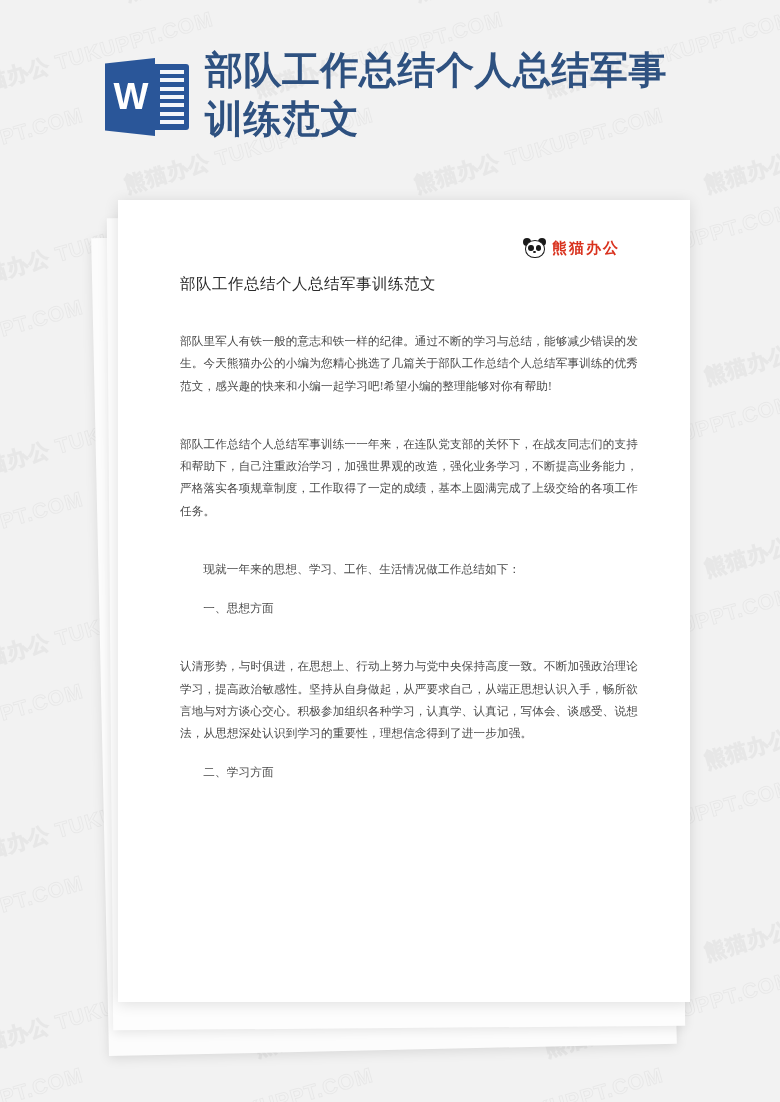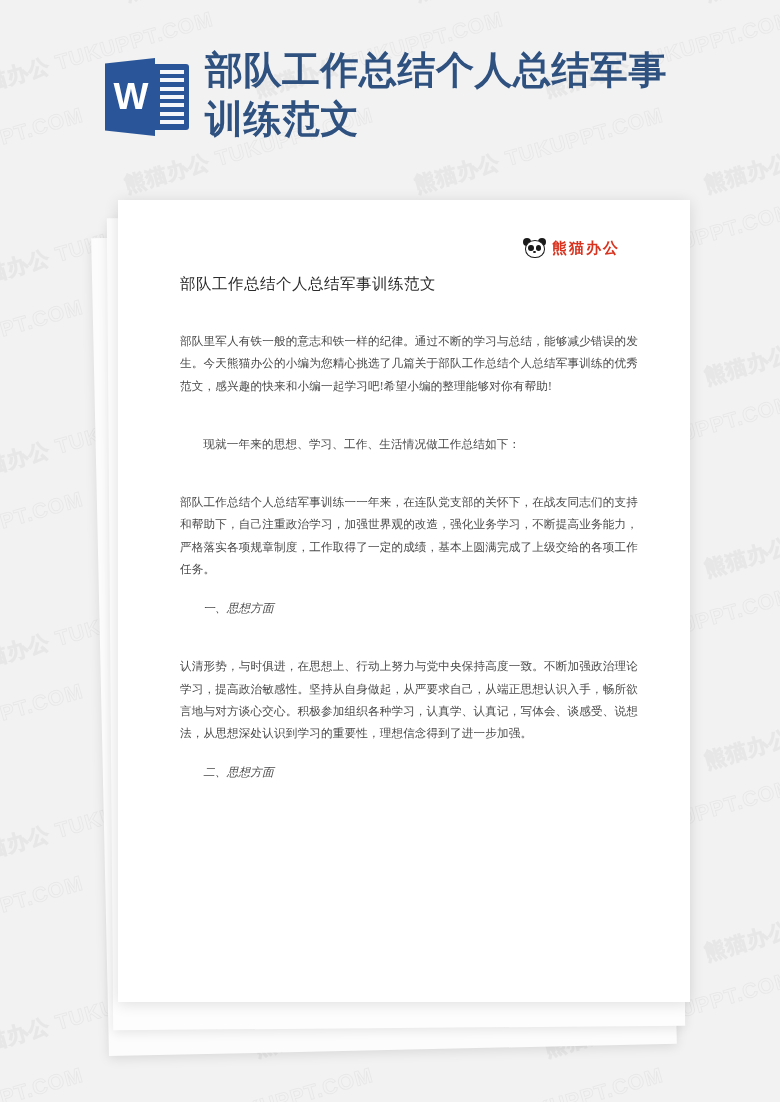--- a/index.html
+++ b/index.html
@@ -234,21 +234,20 @@
   }
   .doc-para.indent { text-indent: 2em; }
   .doc-heading {
     font-family: "Liberation Serif", "DejaVu Serif", serif;
     font-size: 11.6px;
     line-height: 1.92;
     color: #4a4a4a;
     text-indent: 2em;
     margin-bottom: 17px;
     letter-spacing: 0.15px;
-    font-style: italic;
   }
 </style>
 </head>
 <body>
 
 <div id="watermark-layer">
     <div class="wm" style="left: -170px; top: -56px;">熊猫办公 TUKUPPT.COM</div>
     <div class="wm" style="left: 120px; top: -56px;">熊猫办公 TUKUPPT.COM</div>
     <div class="wm" style="left: 410px; top: -56px;">熊猫办公 TUKUPPT.COM</div>
     <div class="wm" style="left: 700px; top: -56px;">熊猫办公 TUKUPPT.COM</div>
@@ -331,19 +330,19 @@
       <div class="panda-eye r"></div>
       <div class="panda-nose"></div>
     </div>
     <span id="brand-text">熊猫办公</span>
   </div>
 
   <div id="doc-title">部队工作总结个人总结军事训练范文</div>
 
   <div id="doc-body">
       <div class="doc-para">部队里军人有铁一般的意志和铁一样的纪律。通过不断的学习与总结，能够减少错误的发生。今天熊猫办公的小编为您精心挑选了几篇关于部队工作总结个人总结军事训练的优秀范文，感兴趣的快来和小编一起学习吧!希望小编的整理能够对你有帮助!</div>
+      <div class="doc-para">部队工作总结个人总结军事训练一一年来，在连队党支部的关怀下，在战友同志们的支持和帮助下，自己注重政治学习，加强世界观的改造，强化业务学习，不断提高业务能力，严格落实各项规章制度，工作取得了一定的成绩，基本上圆满完成了上级交给的各项工作任务。</div>
       <div class="doc-para indent">现就一年来的思想、学习、工作、生活情况做工作总结如下：</div>
-      <div class="doc-para">部队工作总结个人总结军事训练一一年来，在连队党支部的关怀下，在战友同志们的支持和帮助下，自己注重政治学习，加强世界观的改造，强化业务学习，不断提高业务能力，严格落实各项规章制度，工作取得了一定的成绩，基本上圆满完成了上级交给的各项工作任务。</div>
       <div class="doc-heading">一、思想方面</div>
       <div class="doc-para">认清形势，与时俱进，在思想上、行动上努力与党中央保持高度一致。不断加强政治理论学习，提高政治敏感性。坚持从自身做起，从严要求自己，从端正思想认识入手，畅所欲言地与对方谈心交心。积极参加组织各种学习，认真学、认真记，写体会、谈感受、说想法，从思想深处认识到学习的重要性，理想信念得到了进一步加强。</div>
-      <div class="doc-heading">二、思想方面</div>
+      <div class="doc-heading">二、学习方面</div>
     </div>
 </div>
 
 </body></html>

